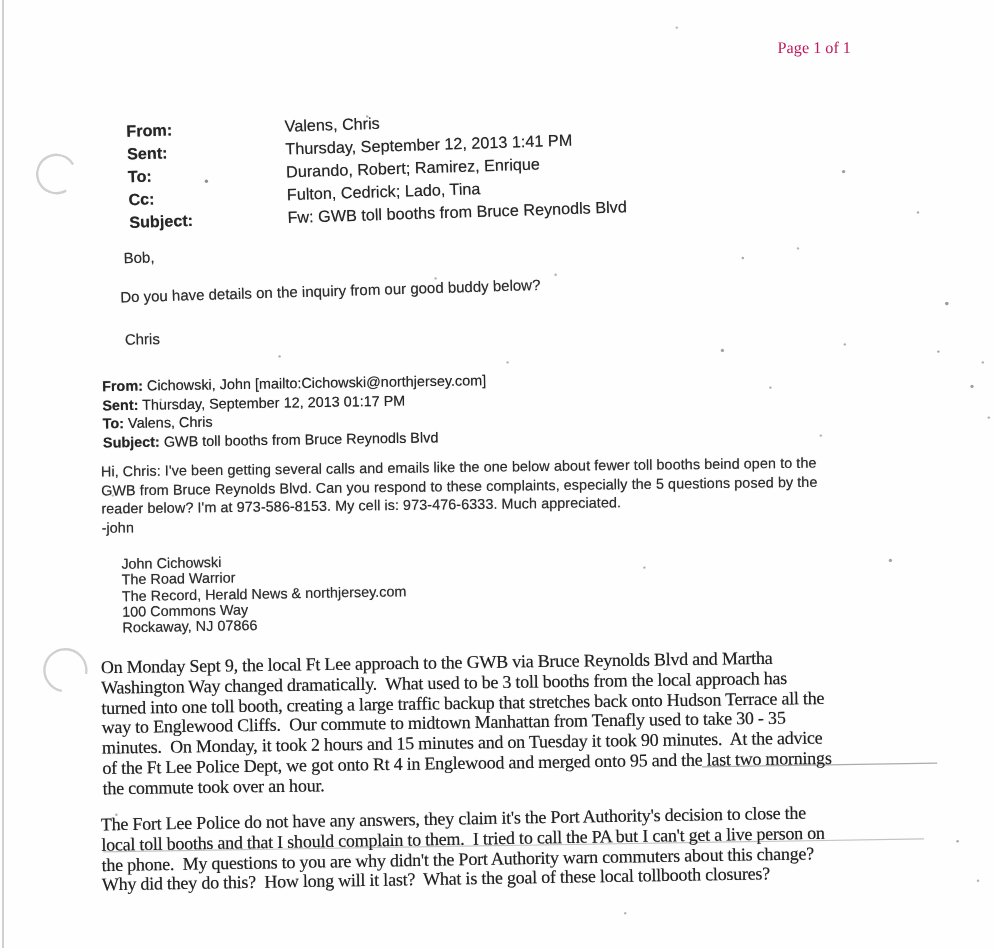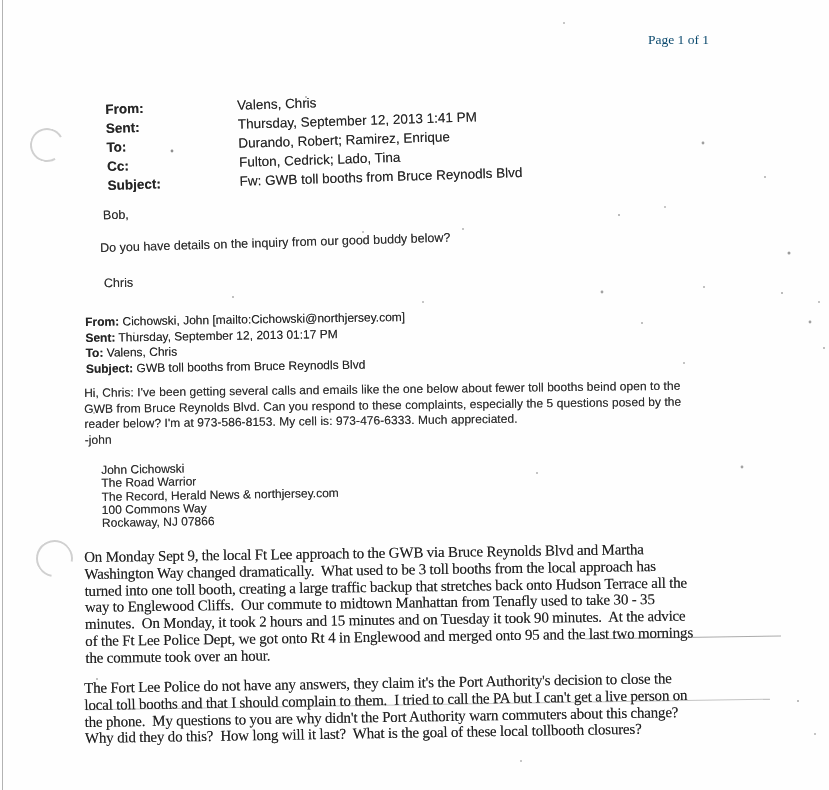--- a/index.html
+++ b/index.html
@@ -47,21 +47,21 @@
       171px 150px 0 0.4px #8f8f8f, 342px 178px 0 0 #a9a9a9;
   }
 
   
   .streak{ position:absolute;background:rgba(70,70,70,.45);height:1.4px; }
   .s1{ left:585px;top:637px;width:196px;transform:rotate(-0.9deg); }
   .s2{ left:86px;top:704px;width:684px;transform:rotate(-0.9deg);opacity:.7; }
 
   .page-label{
     position:absolute;left:648px;top:32px;
-    font-size:13.5px;color:#0c4a6e;
+    font-size:13.5px;color:#be185d;
   }
 
   
   .hdr1{
     position:absolute;left:105px;top:100px;
     transform:rotate(-1.8deg);transform-origin:left top;
     font-size:13.5px;line-height:19px;color:#262626;
   }
   .hdr1 .row{ display:flex; }
   .hdr1 .lbl{ width:132px;font-weight:bold; }

